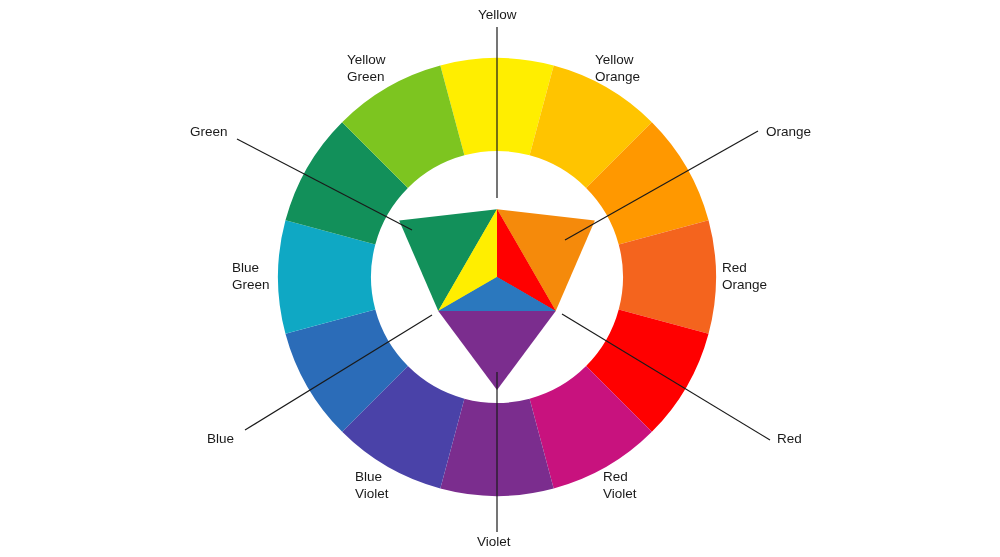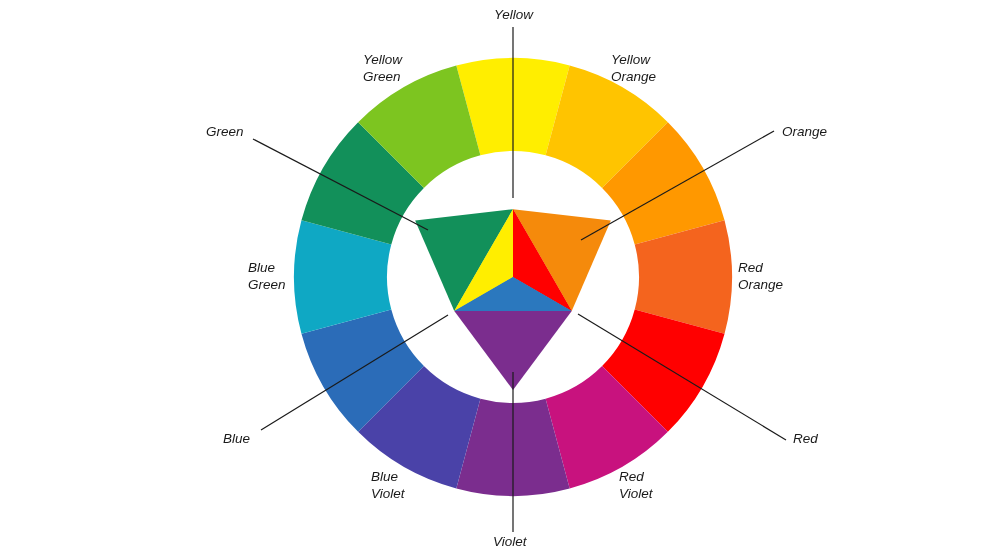--- a/index.html
+++ b/index.html
@@ -9,24 +9,23 @@
   }
   body {
     width: 1000px;
     height: 557px;
     font-family: "Liberation Sans", sans-serif;
     overflow: hidden;
     position: relative;
   }
   #stage {
     position: absolute;
-    left: 16px; top: 0;
+    left: 0; top: 0;
     width: 972px;
     height: 557px;
-    font-style: italic;
   }
   svg.wheel {
     position: absolute;
     left: 0; top: 0;
     width: 1000px;
     height: 557px;
     display: block;
   }
   .lbl {
     font-family: "Liberation Sans", sans-serif;

